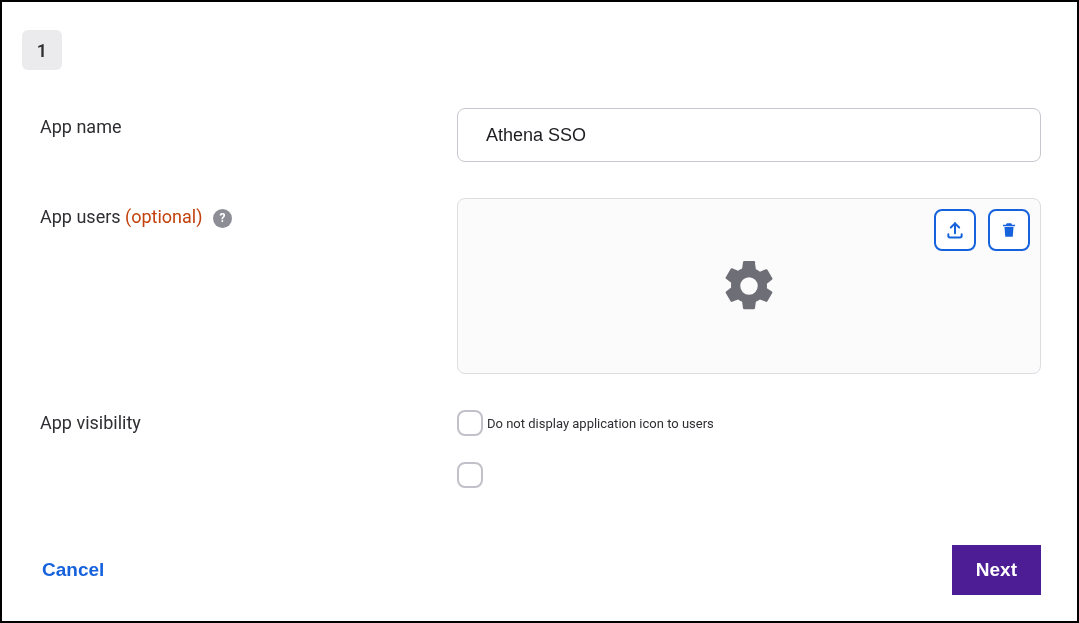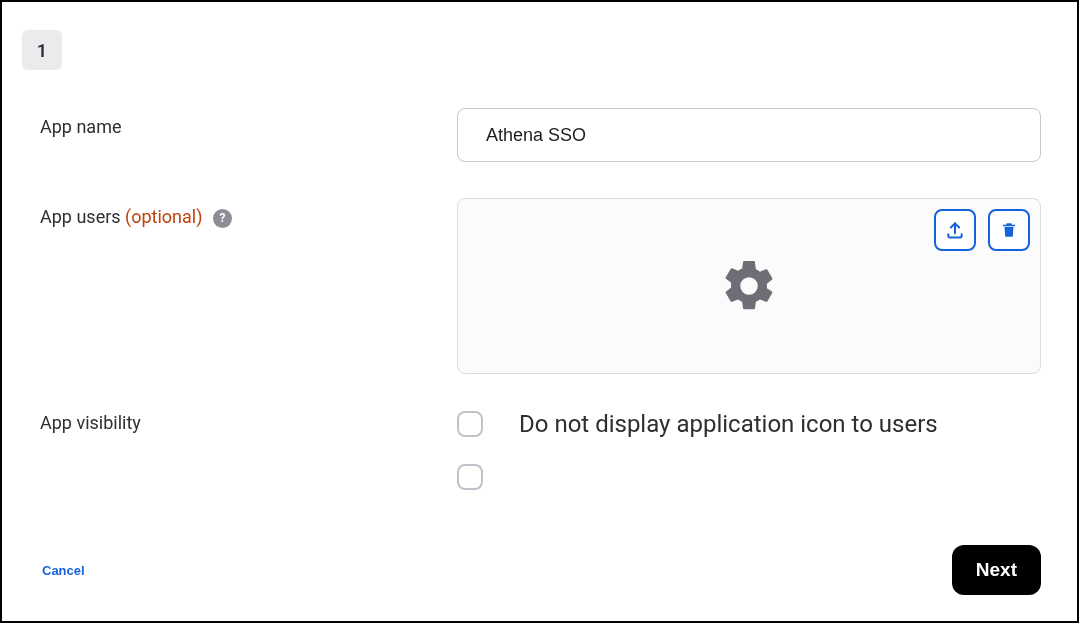--- a/index.html
+++ b/index.html
@@ -111,23 +111,23 @@
     background: #fff;
     display: flex;
     align-items: center;
     justify-content: center;
     cursor: pointer;
     color: #1662dd;
   }
   .checkbox-row {
     display: flex;
     align-items: center;
-    gap: 36px;
+    gap: 4px;
     margin-bottom: 26px;
-    font-size: 24px;
+    font-size: 13px;
     color: #2e2e33;
   }
   .checkbox-box {
     width: 26px;
     height: 26px;
     border: 2px solid #c1c1c9;
     border-radius: 8px;
     flex-shrink: 0;
     cursor: pointer;
     background: #fff;
@@ -138,30 +138,30 @@
     right: 36px;
     bottom: 26px;
     display: flex;
     align-items: center;
     justify-content: space-between;
   }
   .btn-cancel {
     background: none;
     border: none;
     color: #1662dd;
-    font-size: 13px;
+    font-size: 19px;
     font-weight: 600;
     cursor: pointer;
     padding: 6px 4px;
   }
   .btn-next {
-    background: #000000;
+    background: #4c1d95;
     color: #fff;
     border: none;
-    border-radius: 12px;
+    border-radius: 0;
     font-size: 19px;
     font-weight: 700;
     padding: 14px 24px;
     cursor: pointer;
   }
 </style>
 </head>
 <body>
 
 <div class="panel">

